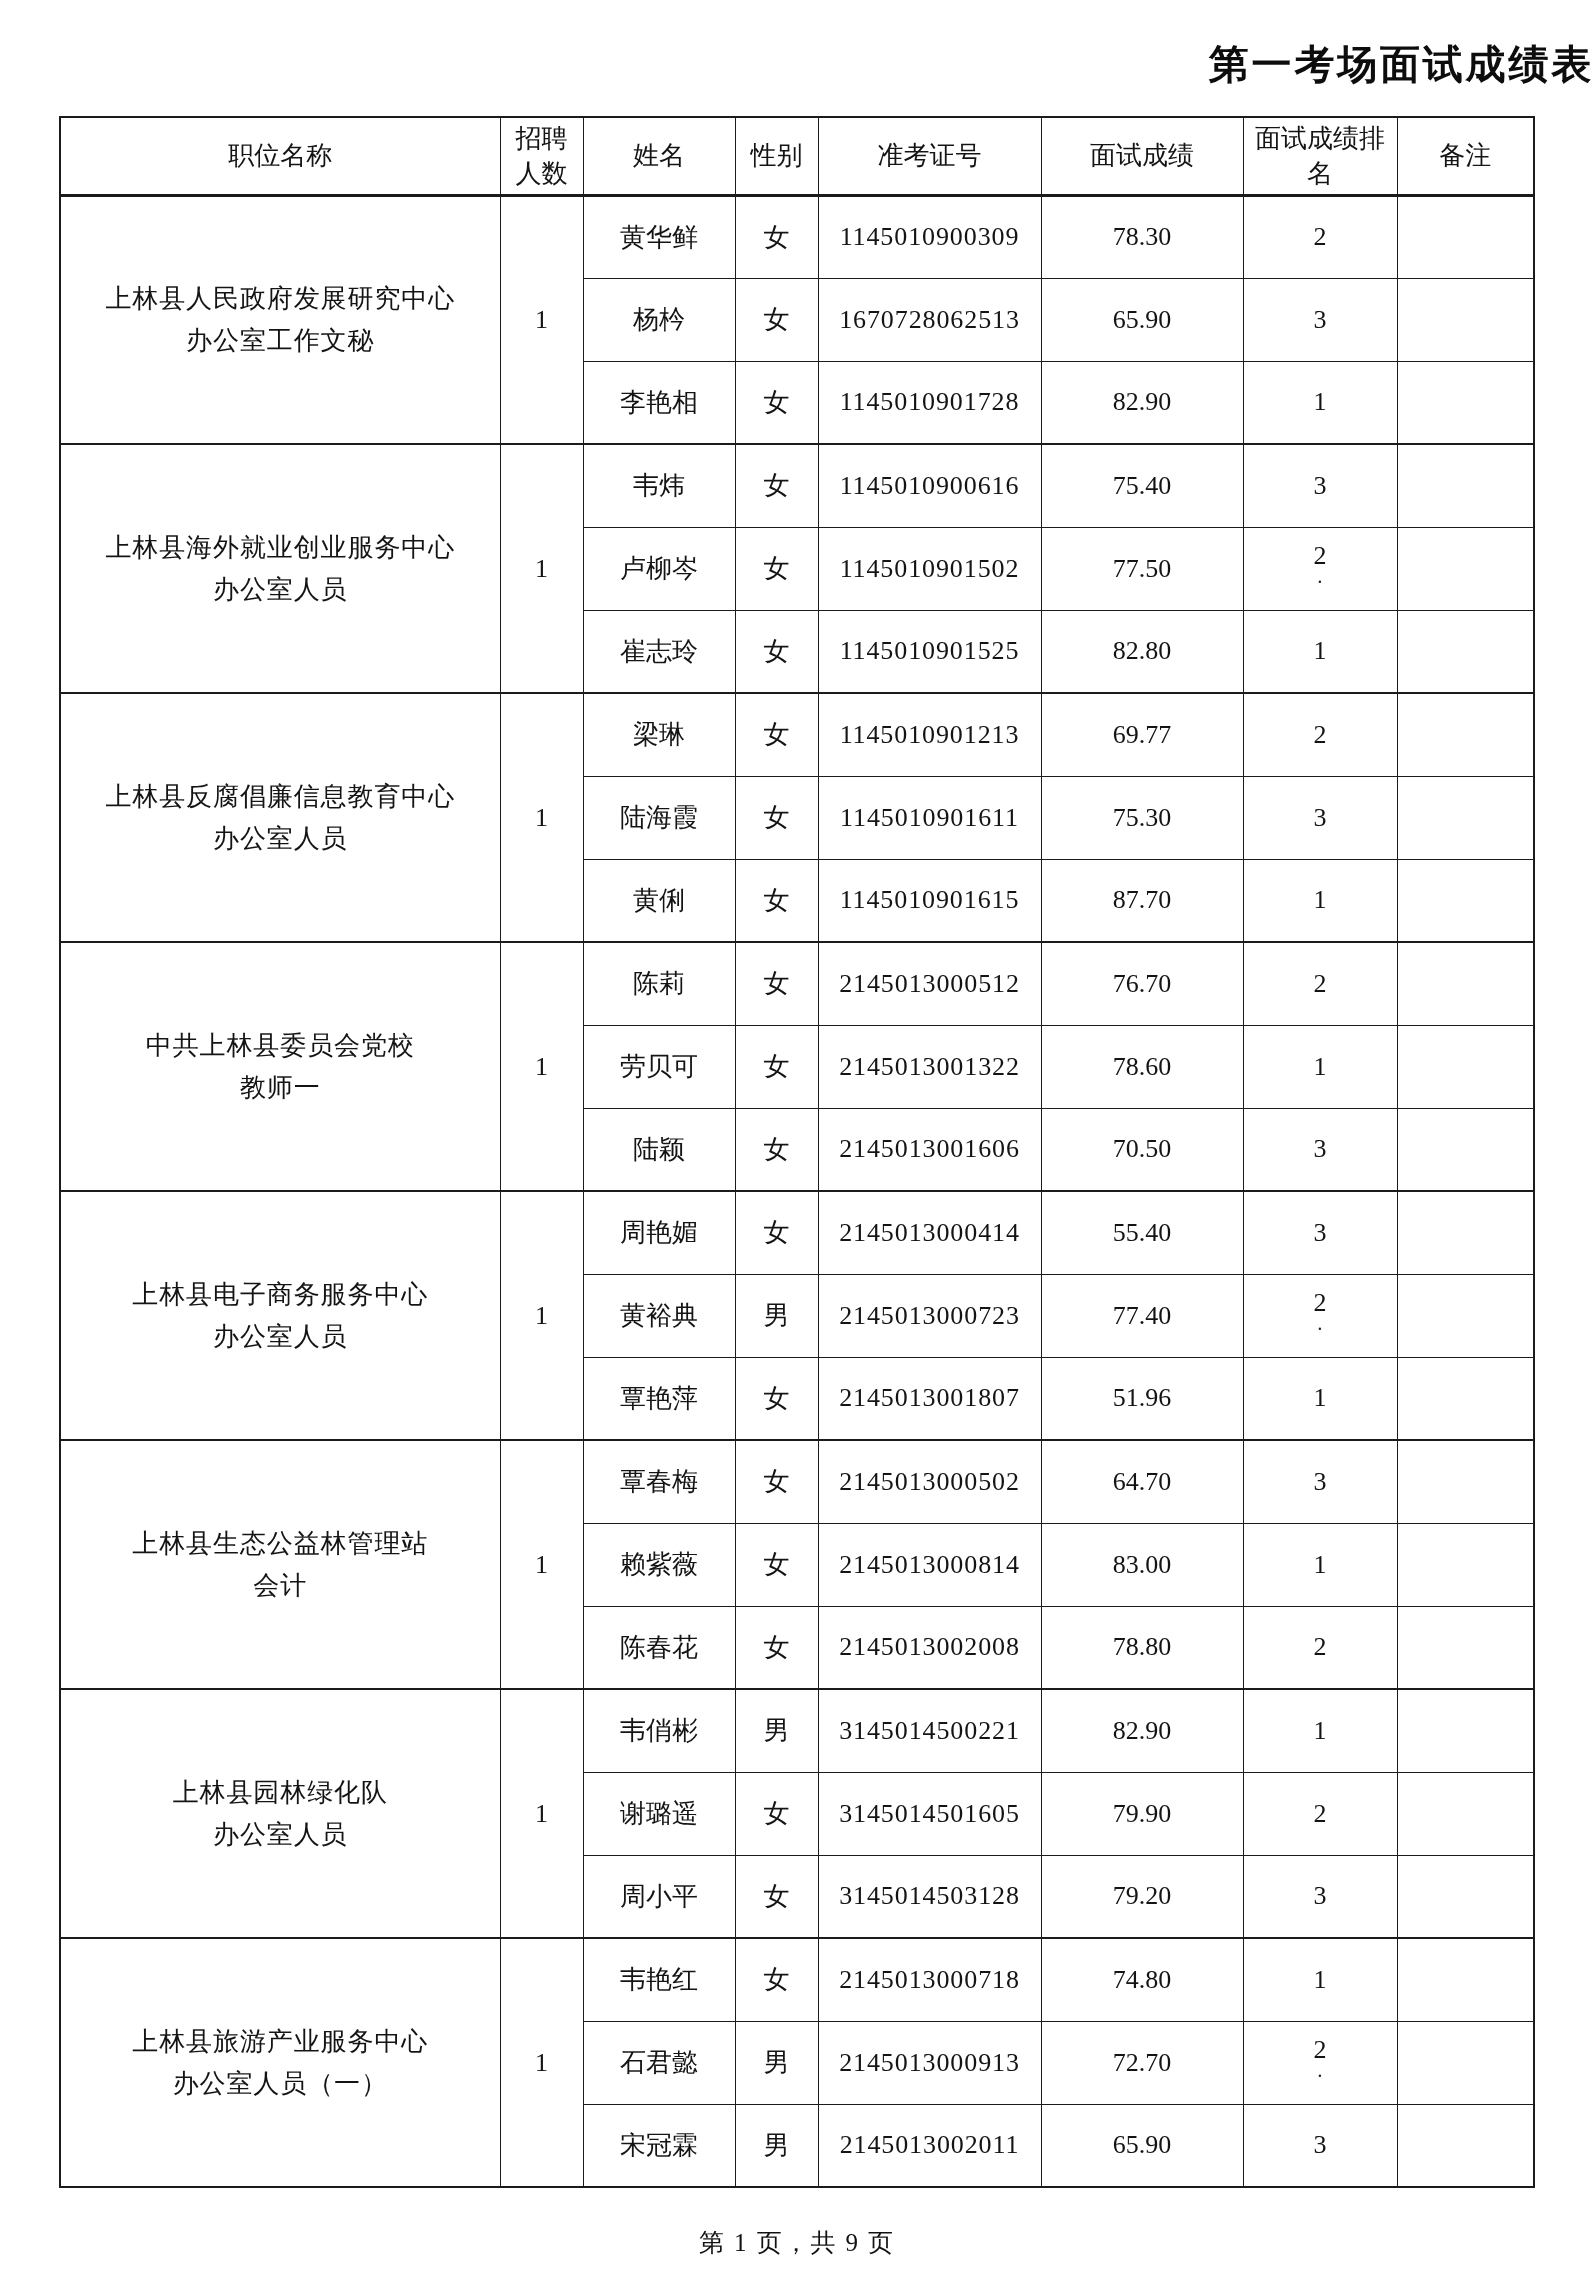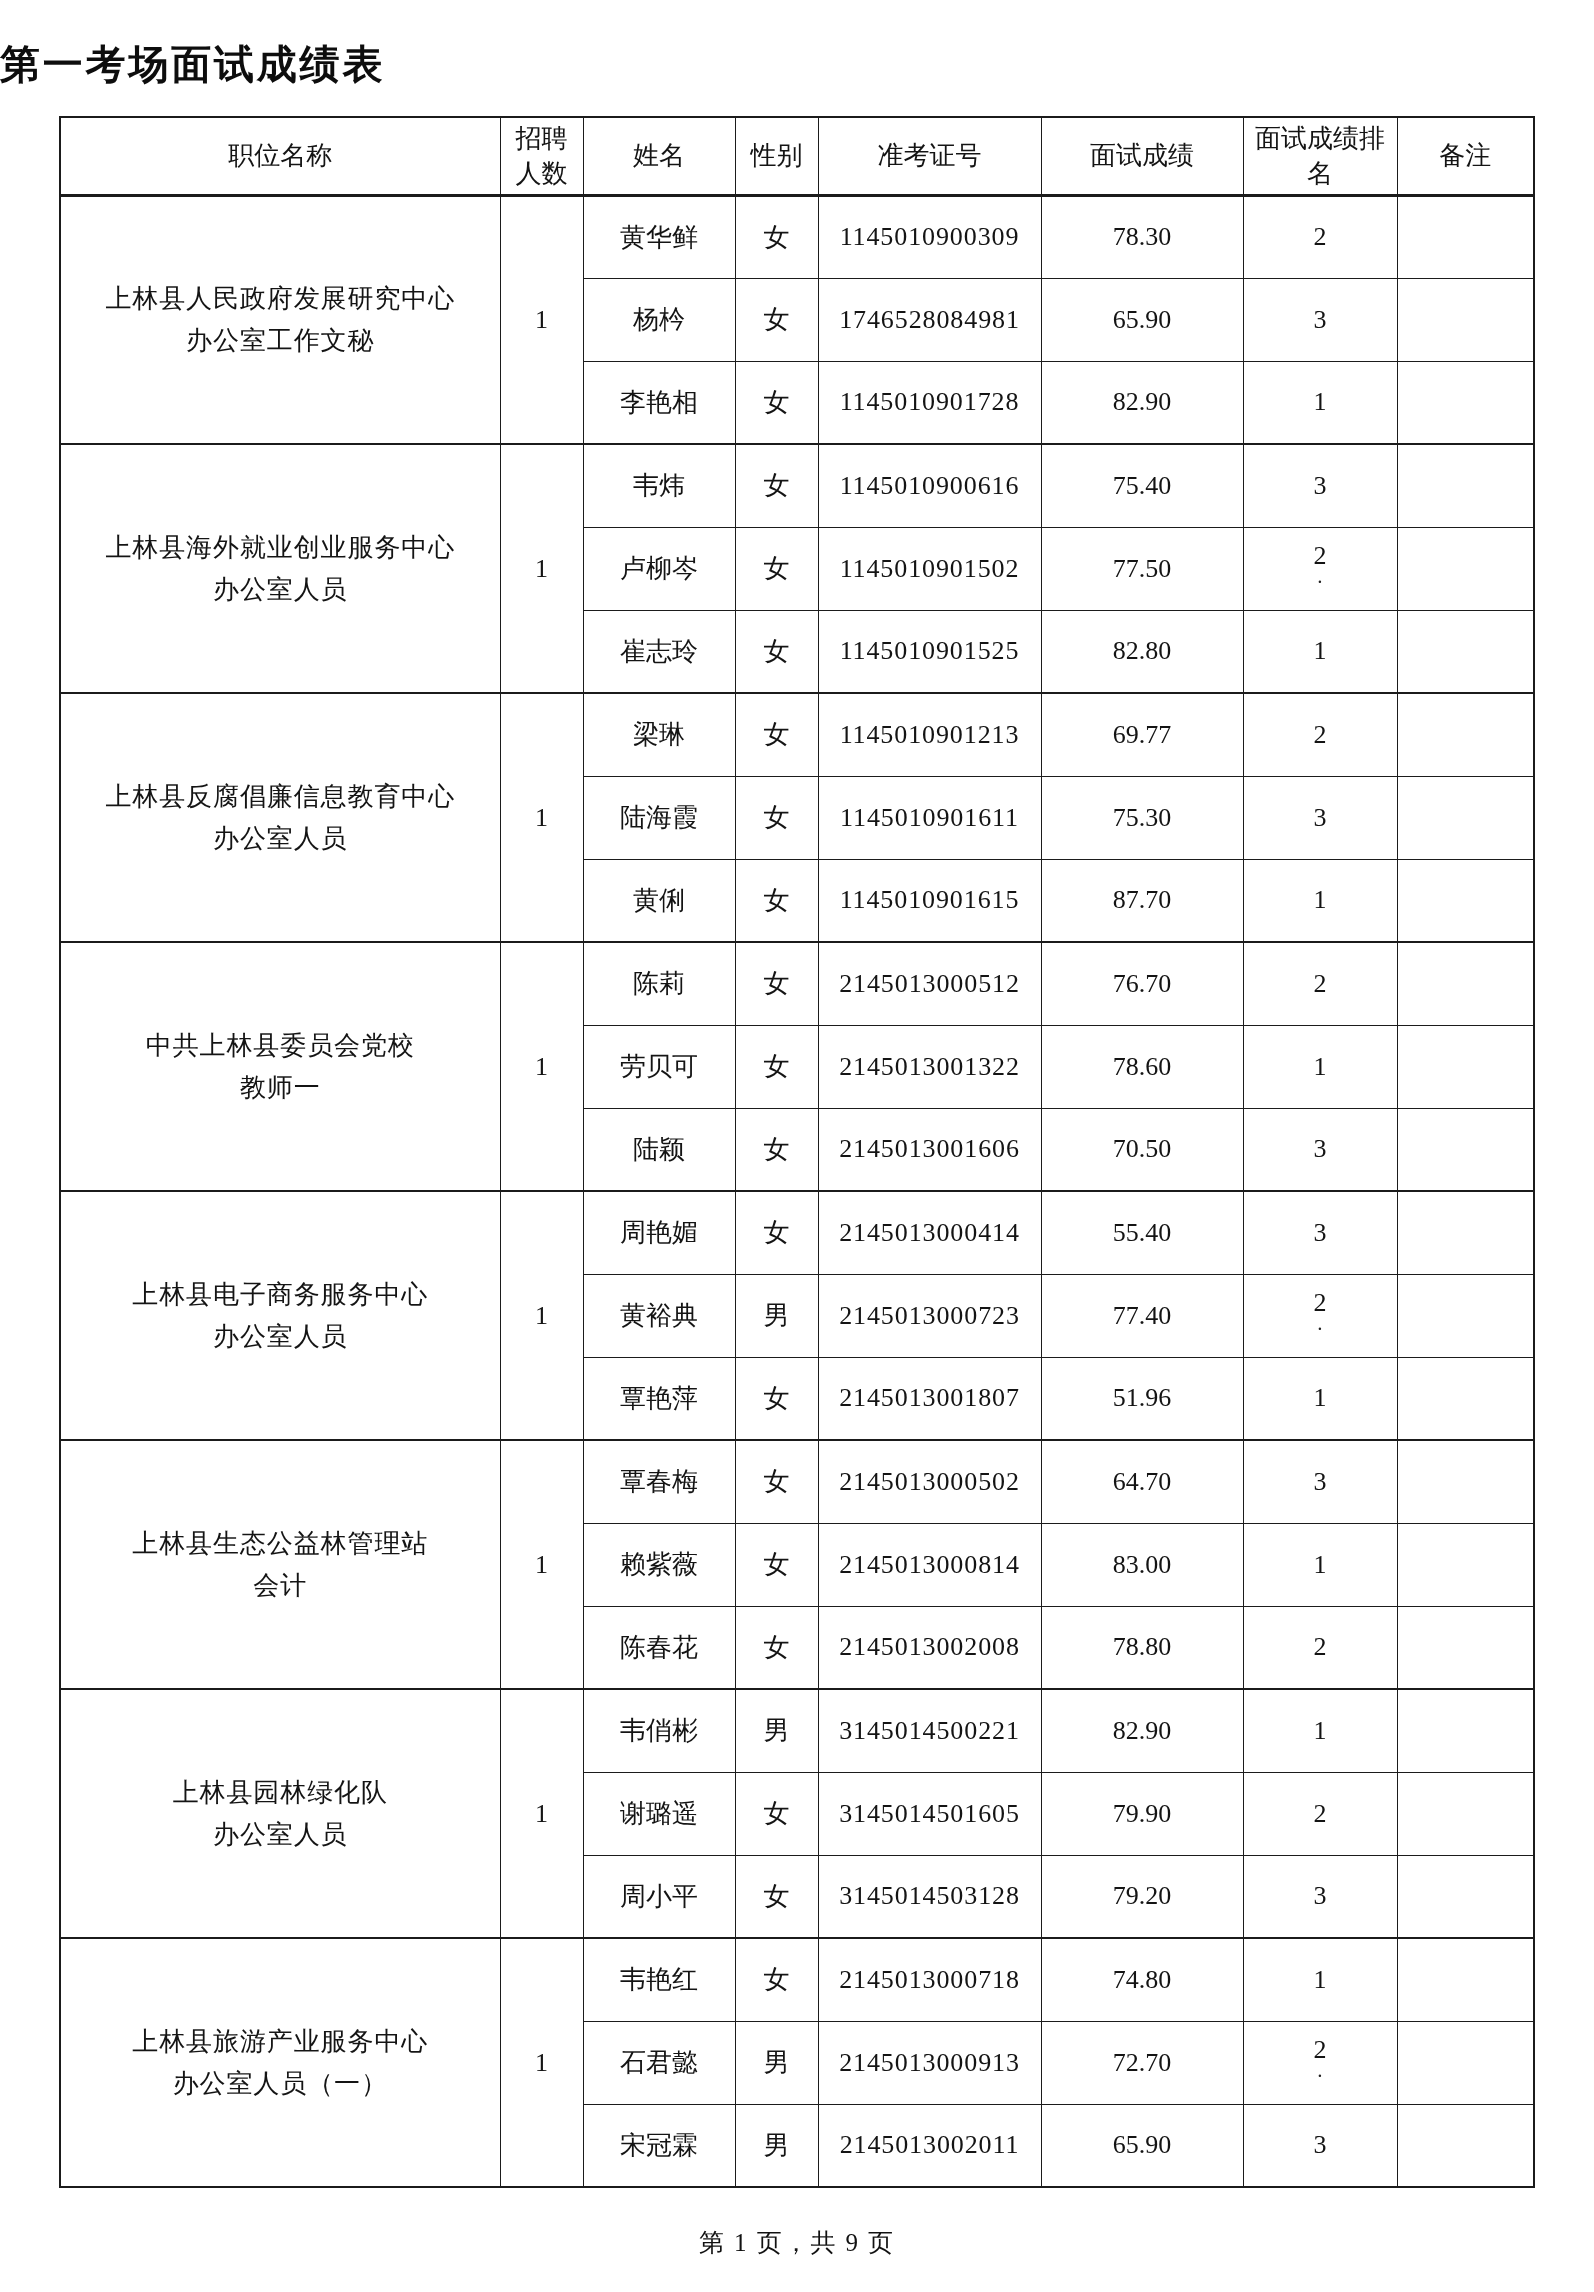--- a/index.html
+++ b/index.html
@@ -10,21 +10,21 @@
     width: 1594px;
     height: 2292px;
     background: #ffffff;
     margin: 0 auto;
     position: relative;
     color: #141414;
   }
 
   .title {
     padding-top: 37px;
-    text-align: left;
+    text-align: right;
     font-size: 40px;
     font-weight: bold;
     letter-spacing: 2.8px;
     color: #0d0d0d;
   }
 
   table.scores {
     width: 1475px;
     margin: 24px auto 15px auto;
     border-collapse: collapse;
@@ -129,21 +129,21 @@
           <td>黄华鲜</td>
           <td>女</td>
           <td class="ticket">1145010900309</td>
           <td class="num">78.30</td>
           <td class="num"><span class="rank-wrap">2</span></td>
           <td></td>
         </tr>
         <tr>
           <td>杨枔</td>
           <td>女</td>
-          <td class="ticket">1746528084981</td>
+          <td class="ticket">1670728062513</td>
           <td class="num">65.90</td>
           <td class="num"><span class="rank-wrap">3</span></td>
           <td></td>
         </tr>
         <tr>
           <td>李艳相</td>
           <td>女</td>
           <td class="ticket">1145010901728</td>
           <td class="num">82.90</td>
           <td class="num"><span class="rank-wrap">1</span></td>

